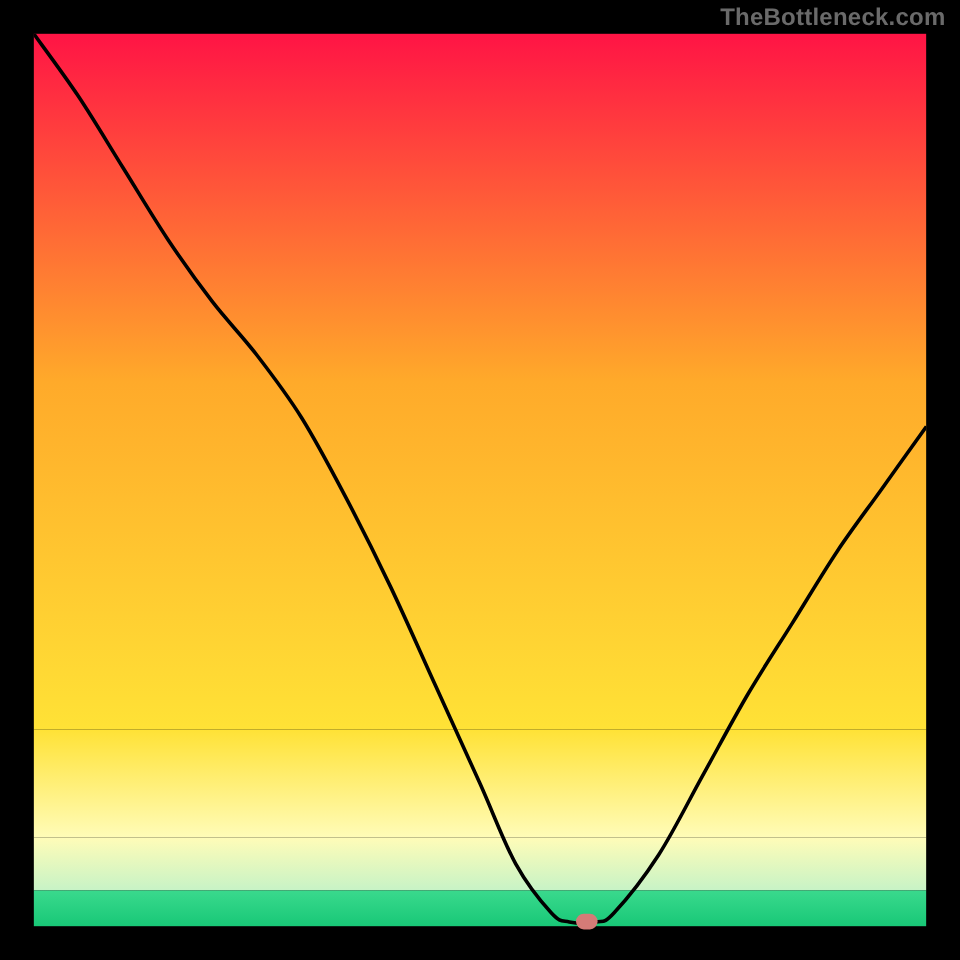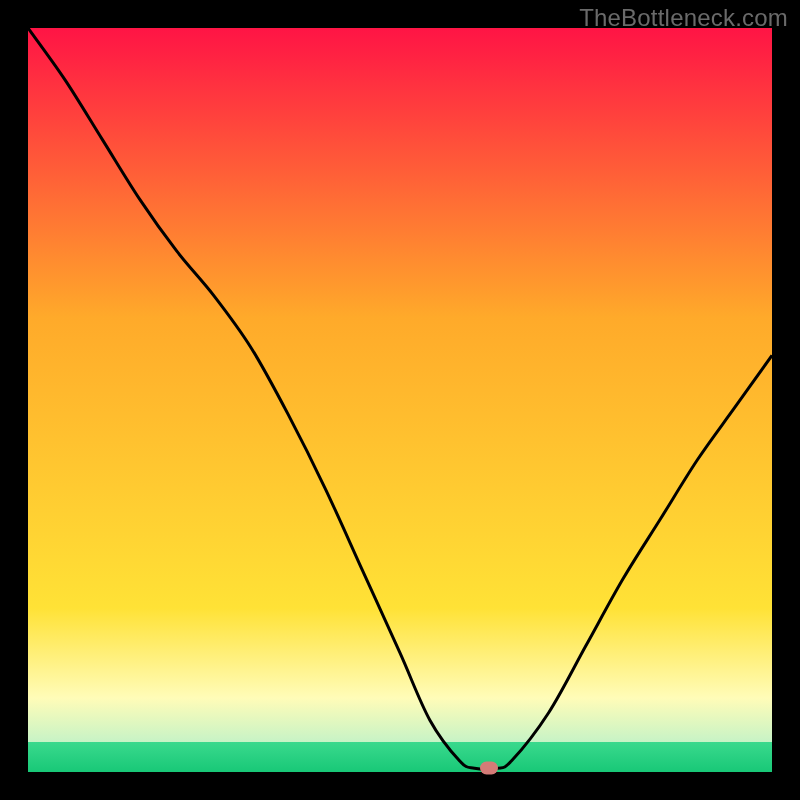--- a/index.html
+++ b/index.html
@@ -15,22 +15,22 @@
     position: relative;
     width: 800px;
     height: 800px;
     background: #000;
   }
   .watermark {
     position: absolute;
     top: 4px;
     right: 12px;
     color: #6a6a6a;
-    font-size: 24px;
-    font-weight: 400;
+    font-size: 20px;
+    font-weight: 700;
     letter-spacing: 0.2px;
     z-index: 4;
   }
   .plot-area {
     position: absolute;
     left: 28px;
     top: 28px;
     width: 744px;
     height: 744px;
     overflow: hidden;

